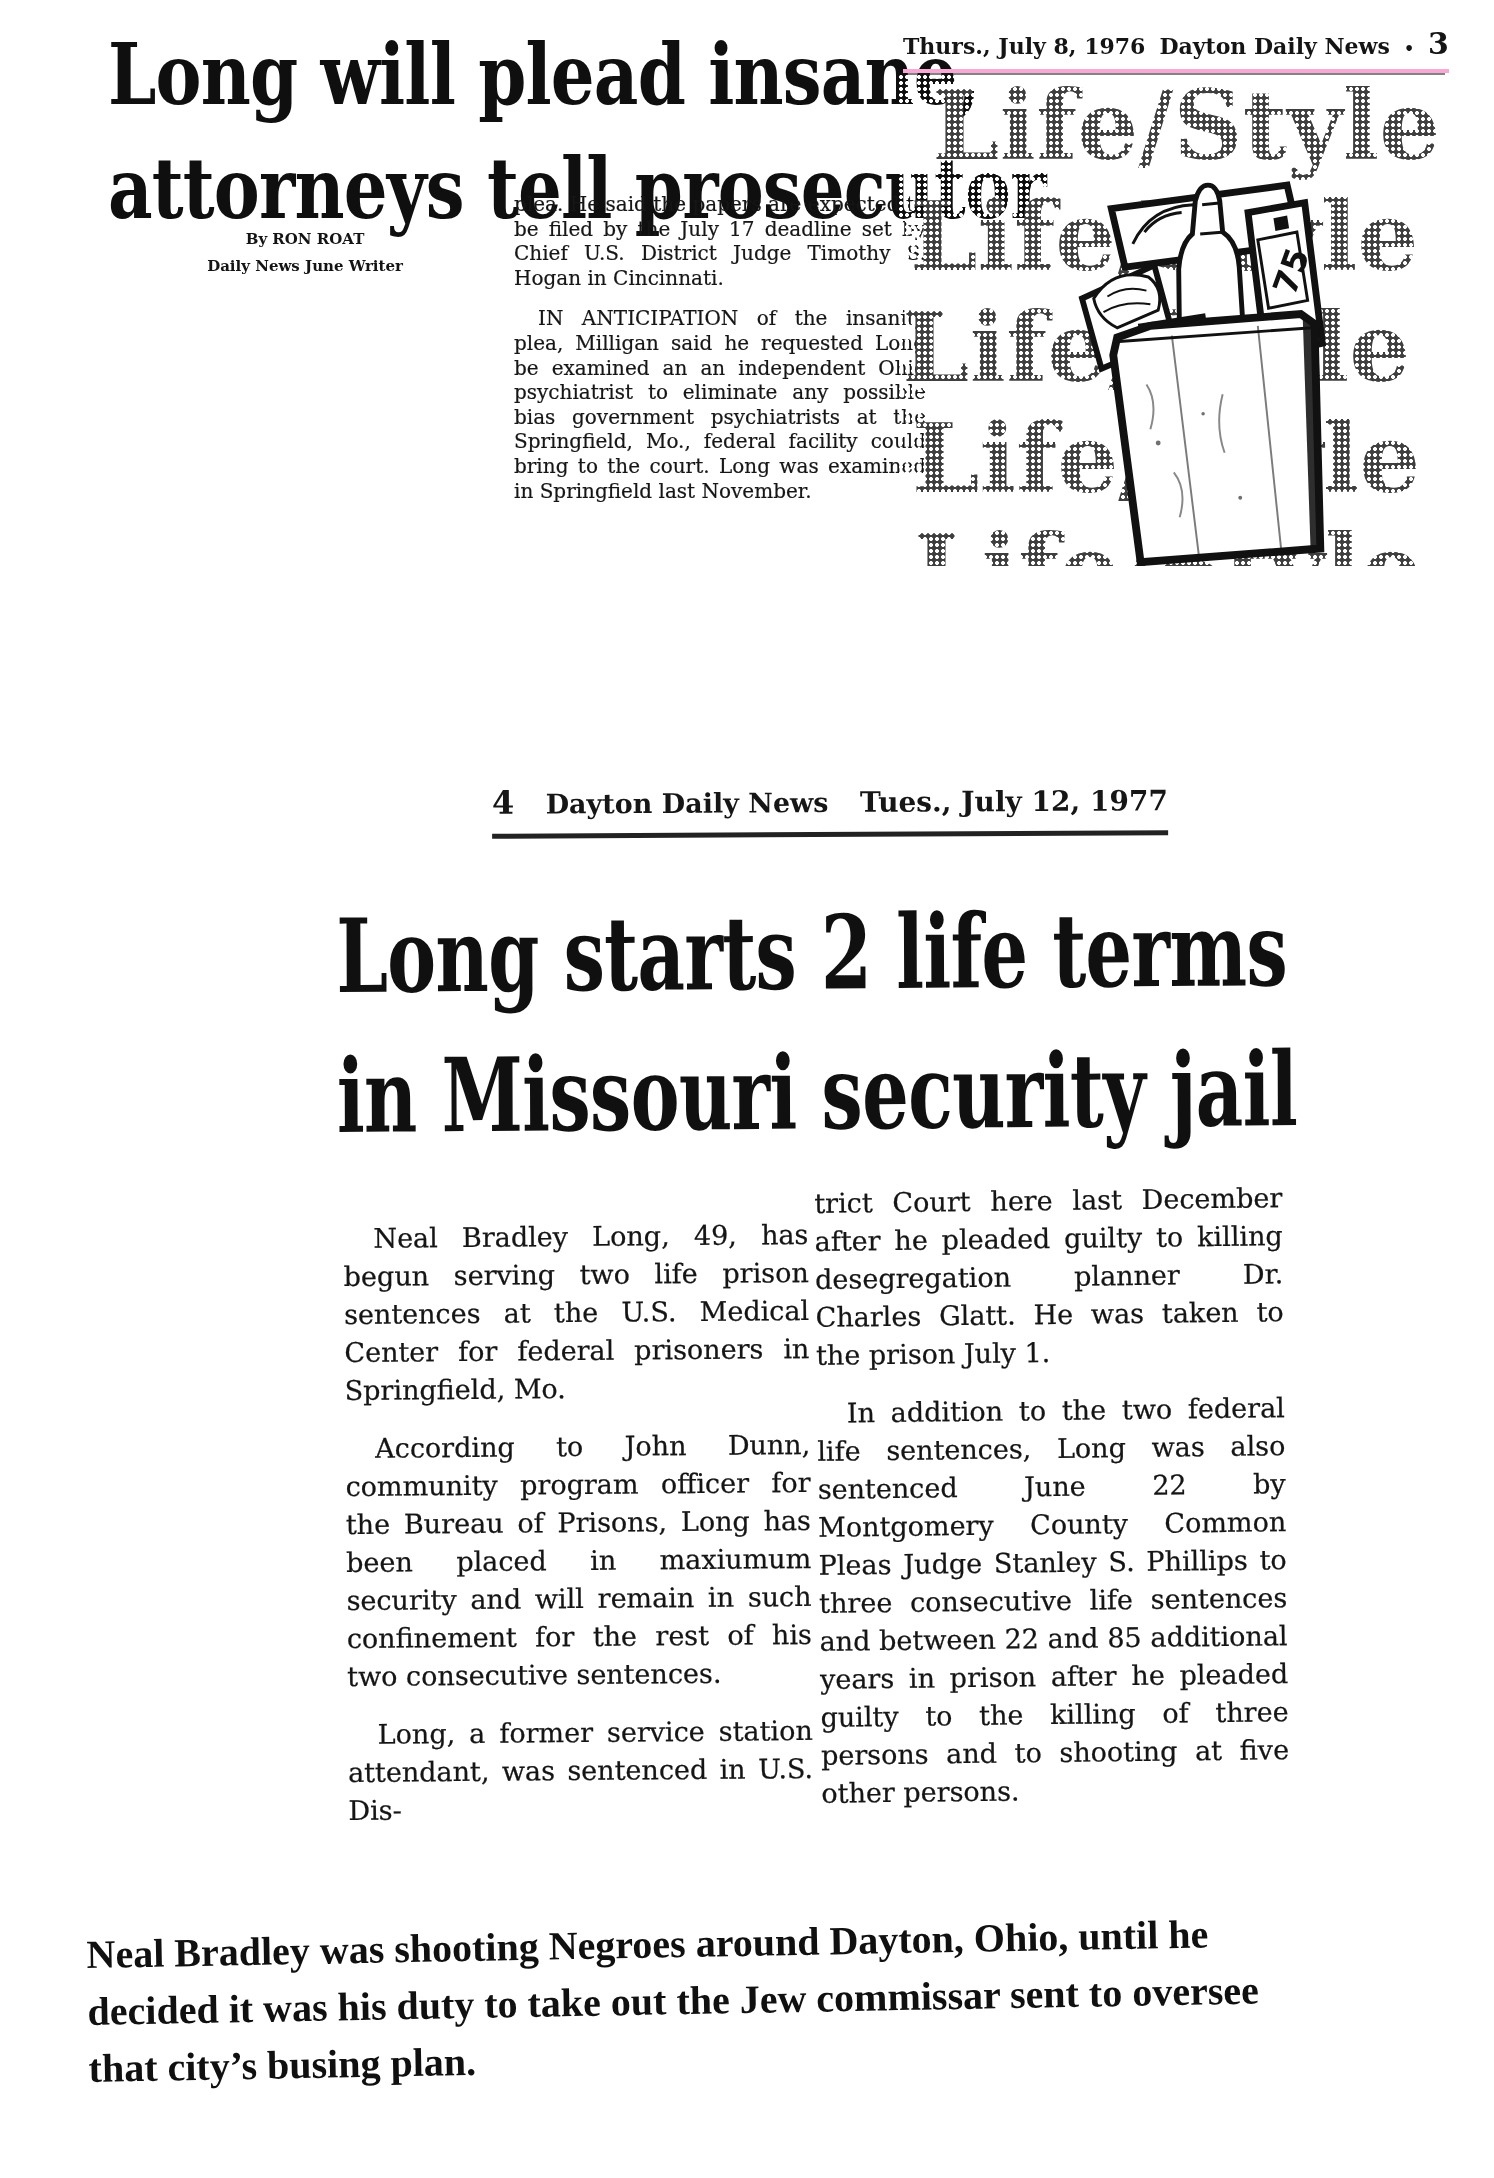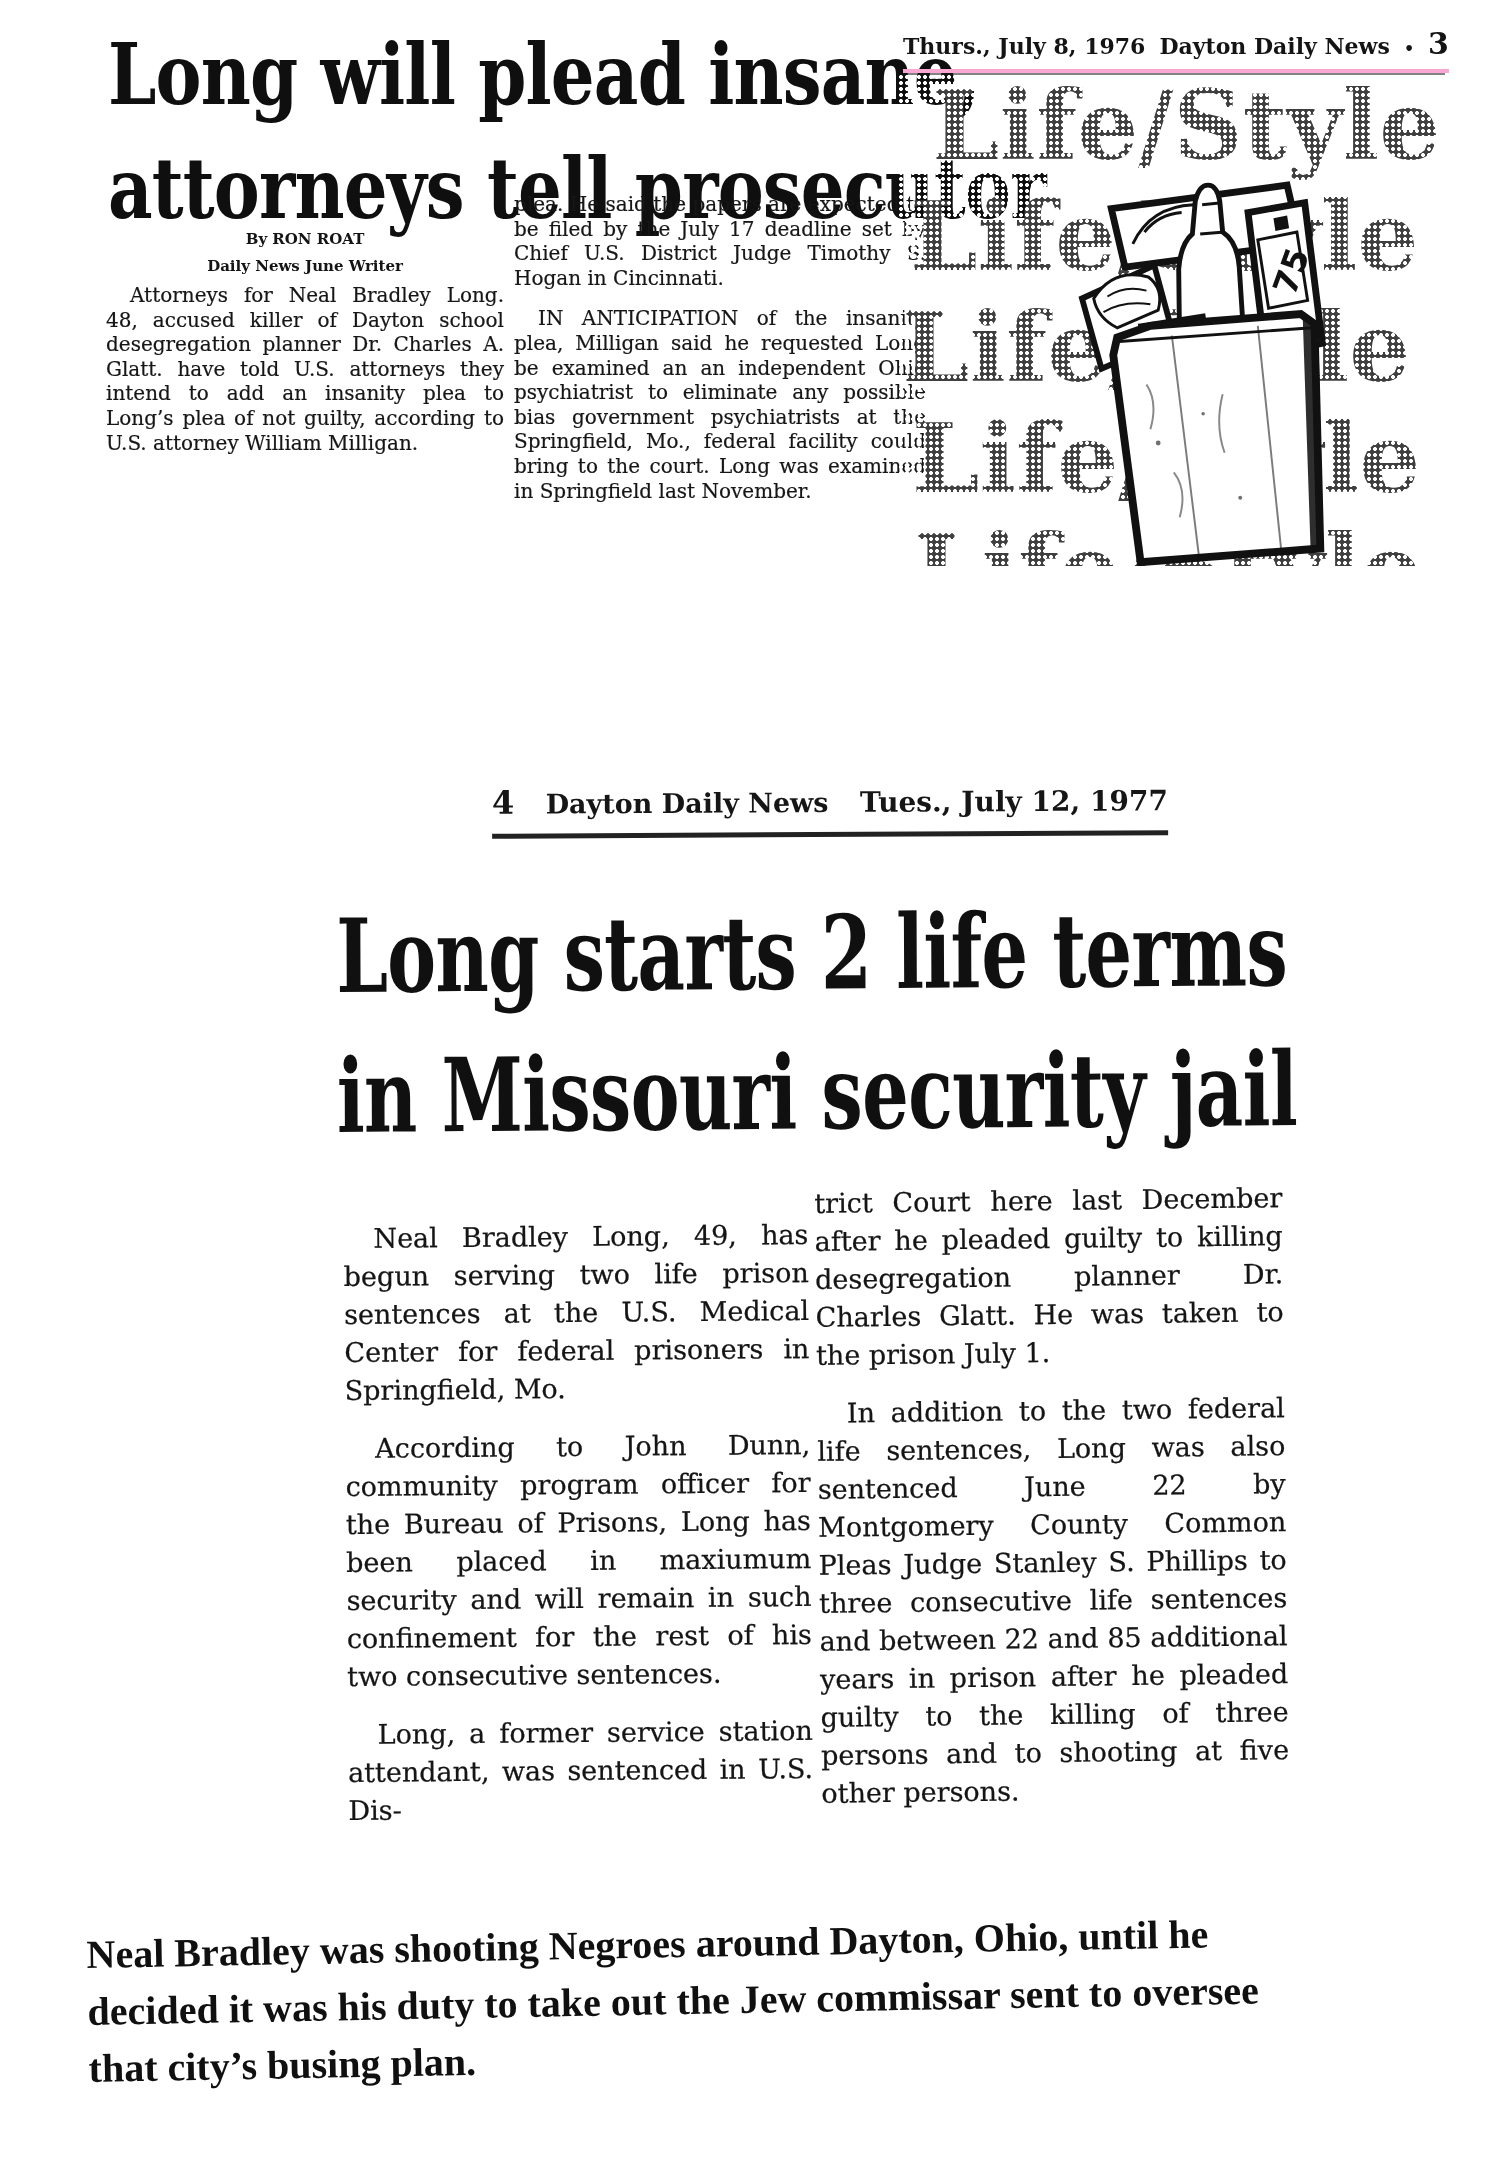--- a/index.html
+++ b/index.html
@@ -152,21 +152,20 @@
       <circle cx="150" cy="270" r="1.8" fill="#111" opacity="0.6"></circle>
     </svg>
   </div>
 
   <div class="a1-byline">
     <div>By RON ROAT</div>
     <div>Daily News June Writer</div>
   </div>
 
   <div class="newscol a1-left">
-    <p>Attorneys for Neal Bradley Long. 48, accused killer of Dayton school desegregation planner Dr. Charles A. Glatt. have told U.S. attorneys they intend to add an insanity plea to Long’s plea of not guilty, according to U.S. attorney William Milligan.</p>
   </div>
 
   <div class="newscol a1-right">
     <p class="cont">plea. He said the papers are expected to be filed by the July 17 deadline set by Chief U.S. District Judge Timothy S. Hogan in Cincinnati.</p>
     <p class="anticipation">IN ANTICIPATION of the insanity plea, Milligan said he requested Long be examined an an independent Ohio psychiatrist to eliminate any possible bias government psychiatrists at the Springfield, Mo., federal facility could bring to the court. Long was examined in Springfield last November.</p>
   </div>
 
 </div>
 
 <div>

